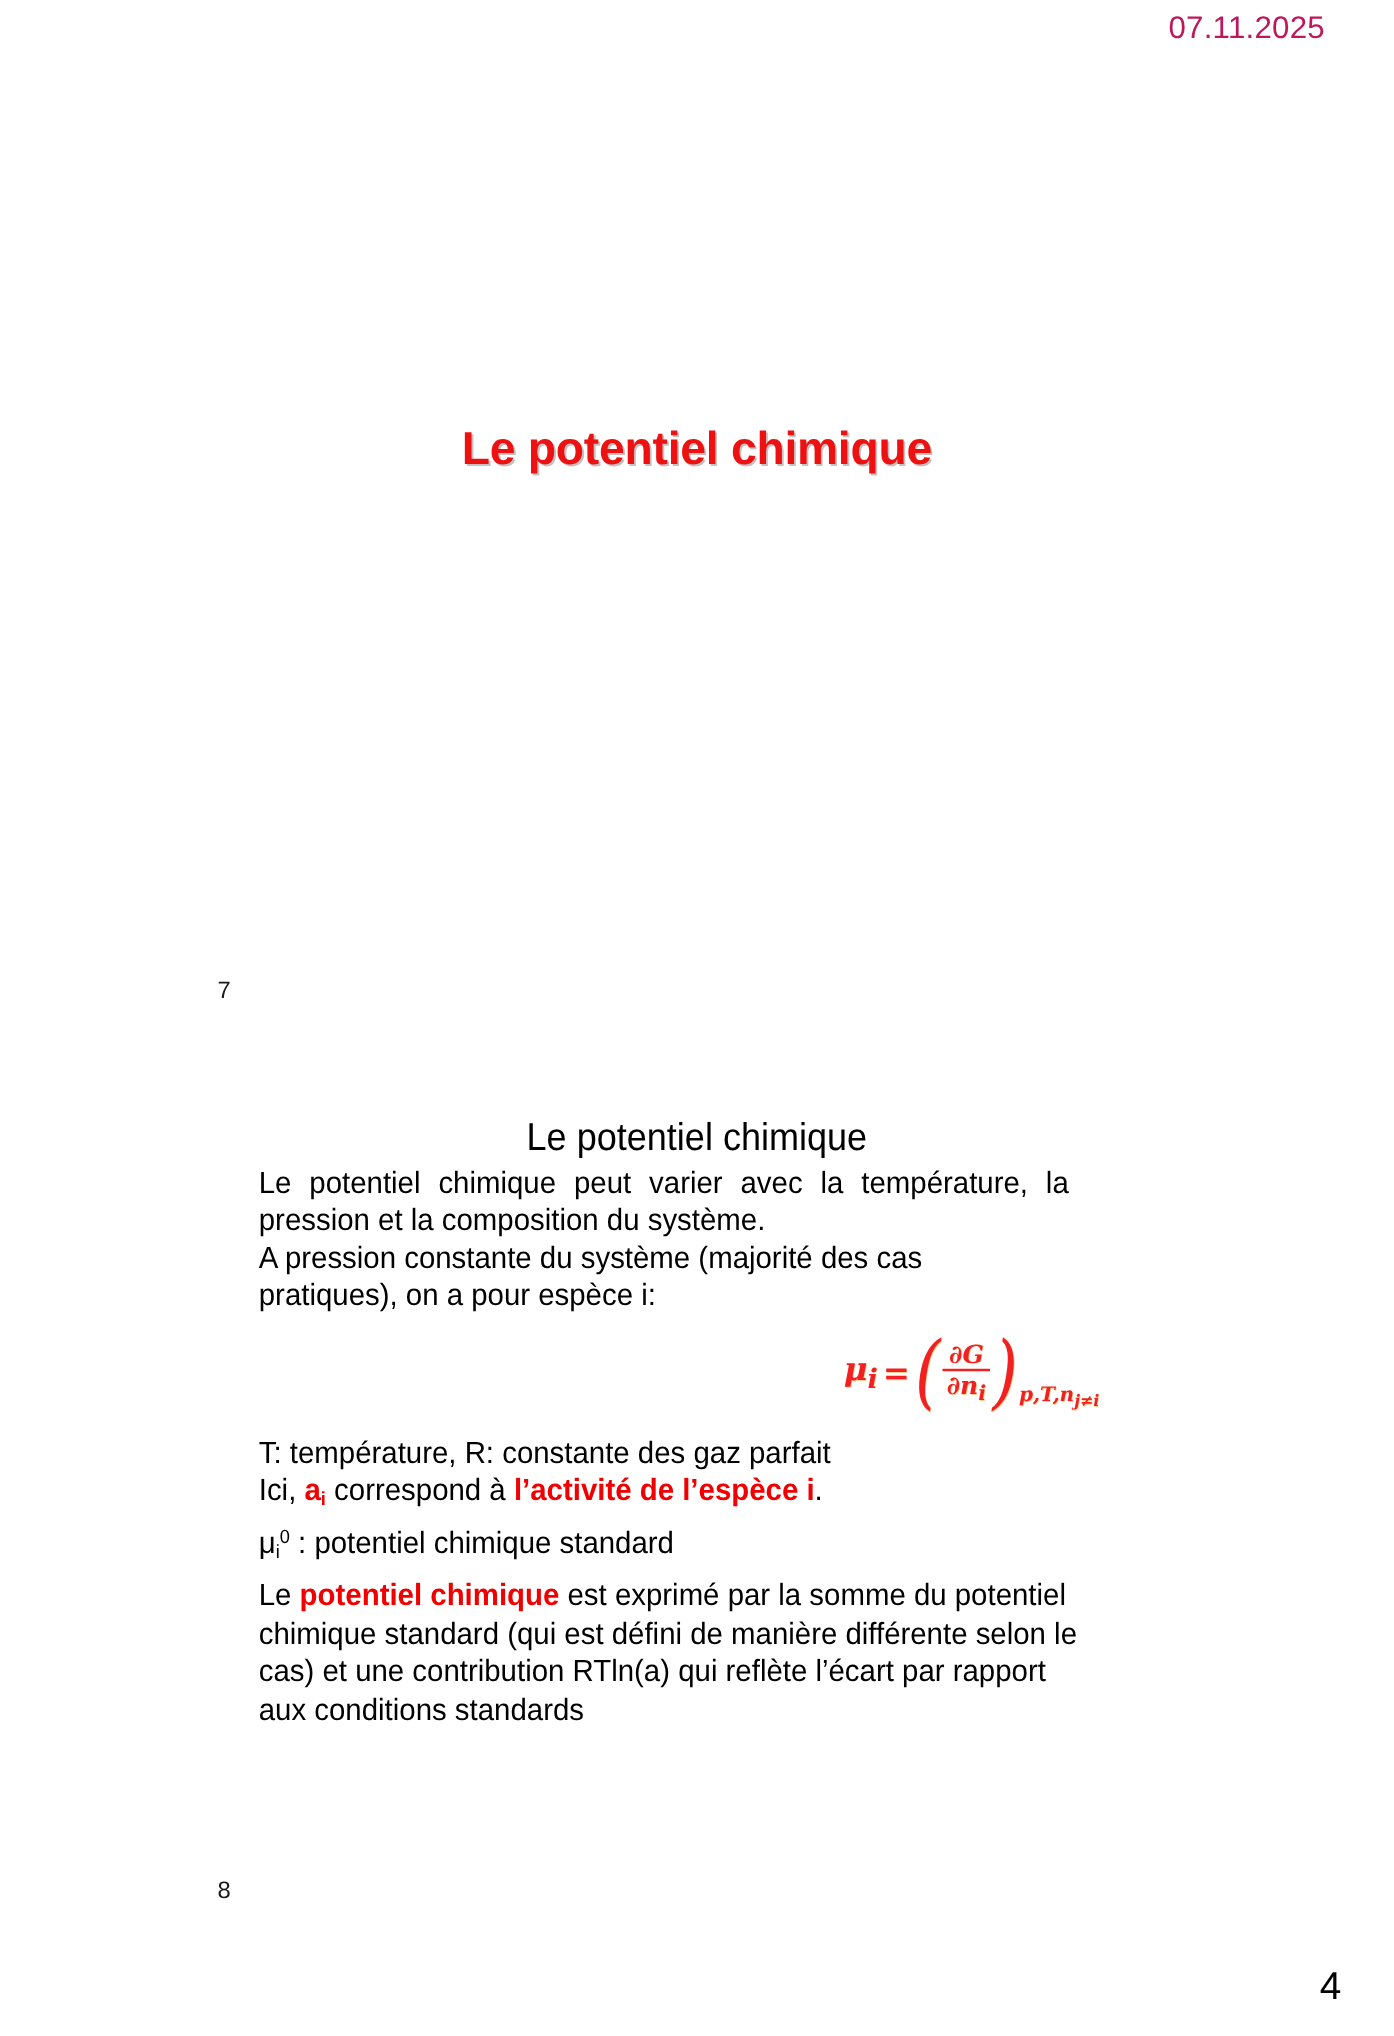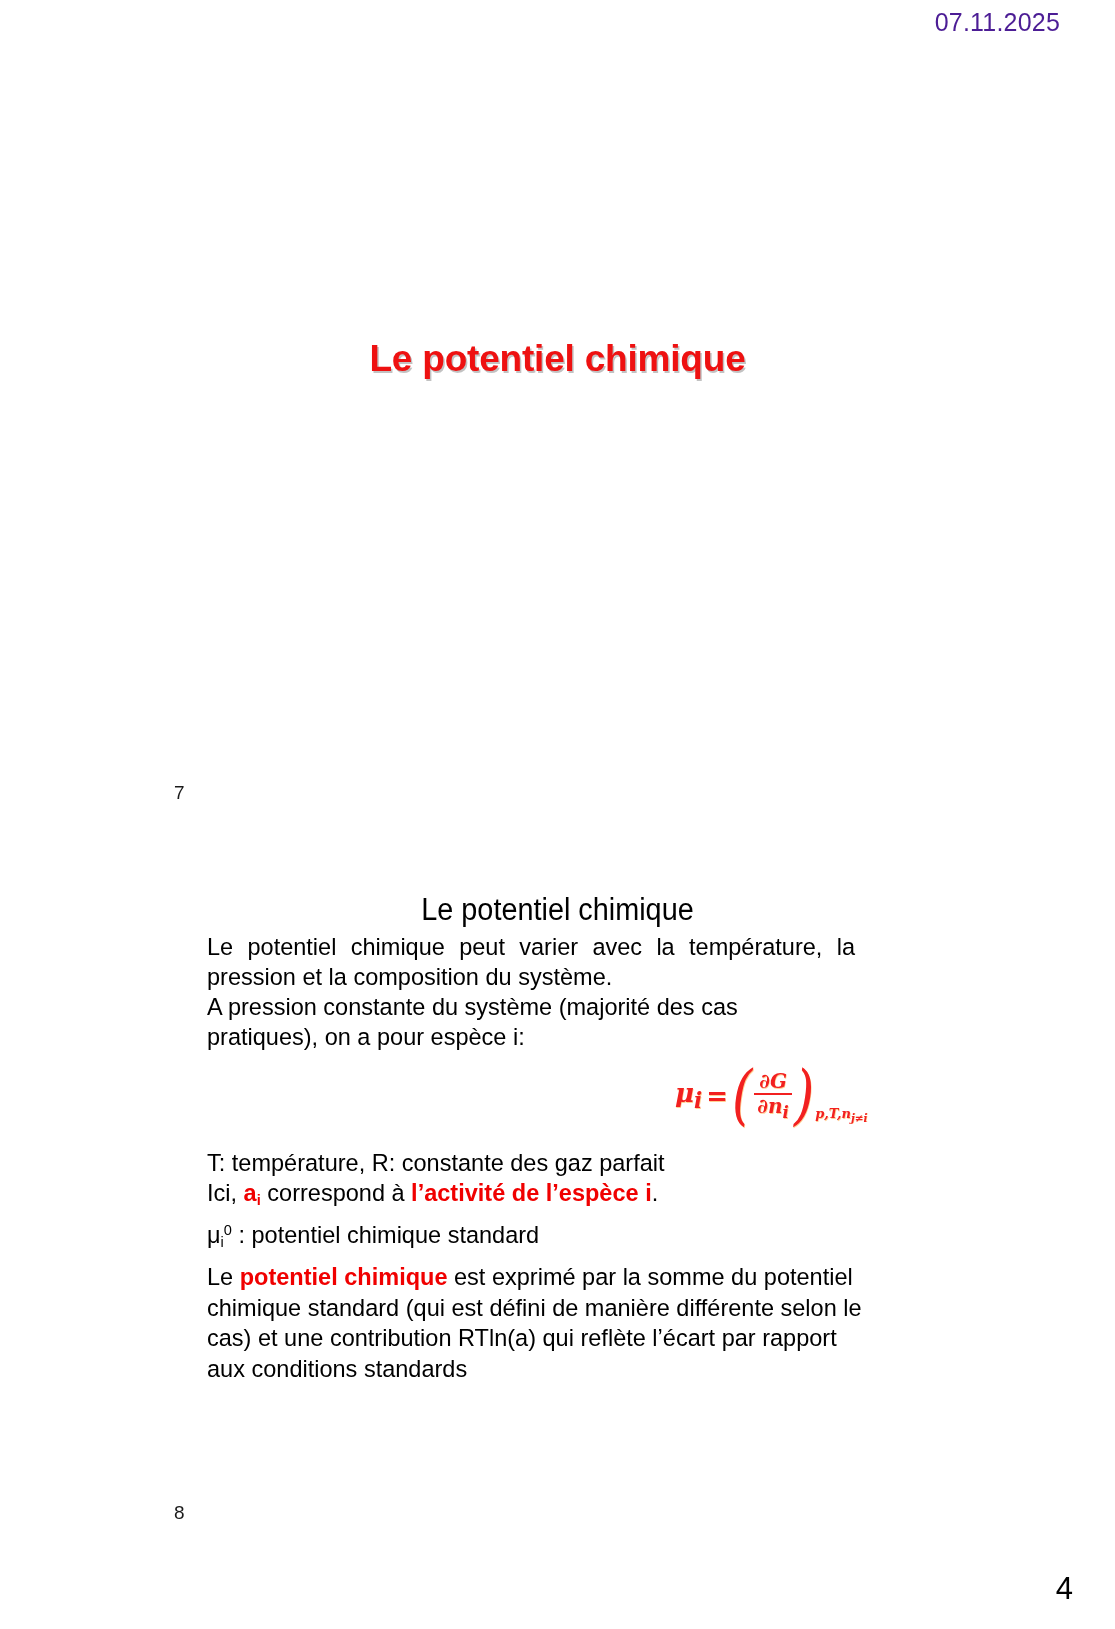--- a/index.html
+++ b/index.html
@@ -19,21 +19,21 @@
     overflow: hidden;
   }
 
   
   .doc-date {
     position: absolute;
     top: 8px;
     right: 55px;
     font-size: 25px;
     letter-spacing: 0.2px;
-    color: #4c1d95;
+    color: #be185d;
     white-space: nowrap;
   }
 
   
   .slide-7 {
     position: absolute;
     left: 0;
     top: 60px;
     width: 1115px;
     height: 700px;
@@ -154,21 +154,21 @@
     padding: 0 2px;
   }
   .frac .num { padding: 0 3px 1px 3px; }
   .frac .den { padding: 1px 3px 0 3px; }
   .frac .bar {
     width: 100%;
     height: 2px;
     background: #f22020;
   }
   .eq-sub-cond {
-    font-size: 13px;
+    font-size: 16px;
     align-self: flex-end;
     margin-bottom: 2px;
     margin-left: 1px;
     margin-top: 40px;
   }
   .eq-sub-cond sub { font-size: 0.8em; }
 
   
   .notes-block {
     position: absolute;

